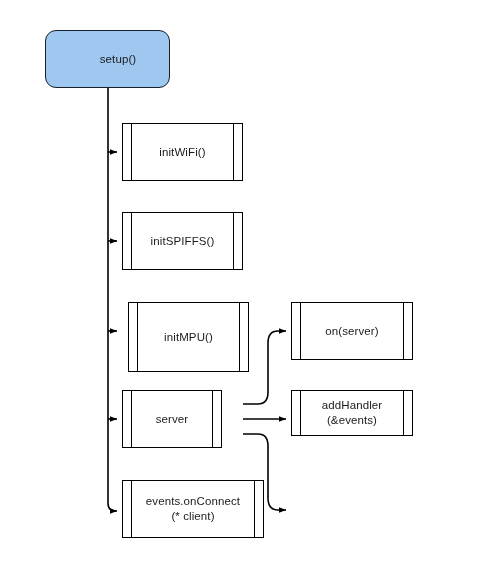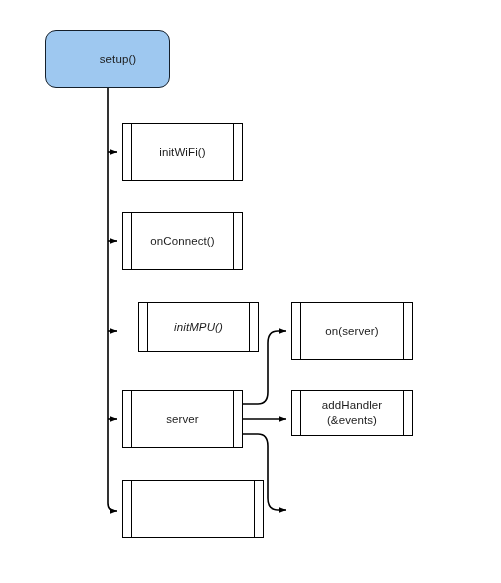--- a/index.html
+++ b/index.html
@@ -99,38 +99,40 @@
 
   <div class="node node-process" style="left:122px; top:123px; width:121px; height:58px;">
     <span class="rule rule-left"></span>
     <span class="rule rule-right"></span>
     <span class="node-label">initWiFi()</span>
   </div>
 
   <div class="node node-process" style="left:122px; top:212px; width:121px; height:58px;">
     <span class="rule rule-left"></span>
     <span class="rule rule-right"></span>
-    <span class="node-label">onConnect()</span>
+    <span class="node-label">initSPIFFS()</span>
   </div>
 
-  <div class="node node-process" style="left:138px; top:302px; width:121px; height:50px;font-style:italic;">
+  <div class="node node-process" style="left:128px; top:302px; width:121px; height:70px;">
     <span class="rule rule-left"></span>
     <span class="rule rule-right"></span>
     <span class="node-label">initMPU()</span>
   </div>
 
-  <div class="node node-process" style="left:122px; top:390px; width:121px; height:58px;">
+  <div class="node node-process" style="left:122px; top:390px; width:100px; height:58px;">
     <span class="rule rule-left"></span>
     <span class="rule rule-right"></span>
     <span class="node-label">server</span>
   </div>
 
   <div class="node node-process" style="left:122px; top:480px; width:142px; height:58px;">
     <span class="rule rule-left"></span>
     <span class="rule rule-right"></span>
+    <span class="node-label">events.onConnect
+(* client)</span>
   </div>
 
   <div class="node node-process" style="left:291px; top:302px; width:122px; height:58px;">
     <span class="rule rule-left"></span>
     <span class="rule rule-right"></span>
     <span class="node-label">on(server)</span>
   </div>
 
   <div class="node node-process" style="left:291px; top:390px; width:122px; height:46px;">
     <span class="rule rule-left"></span>

